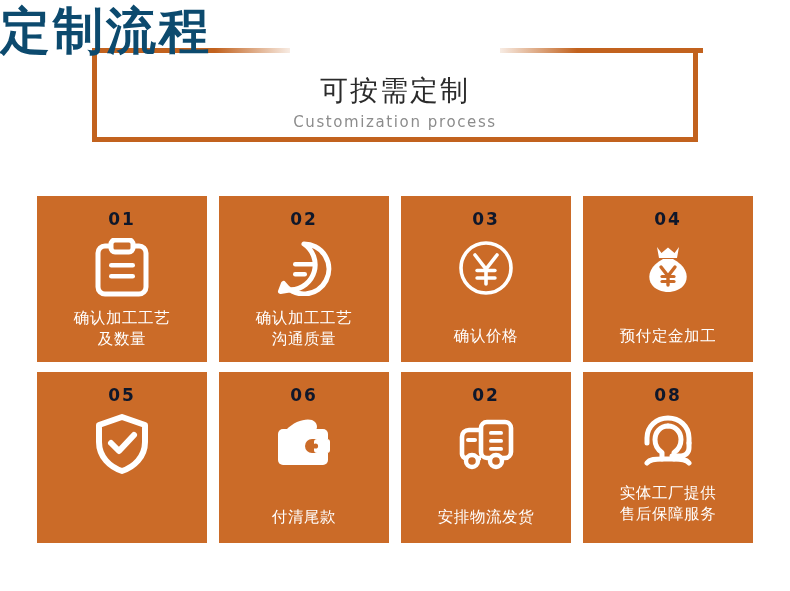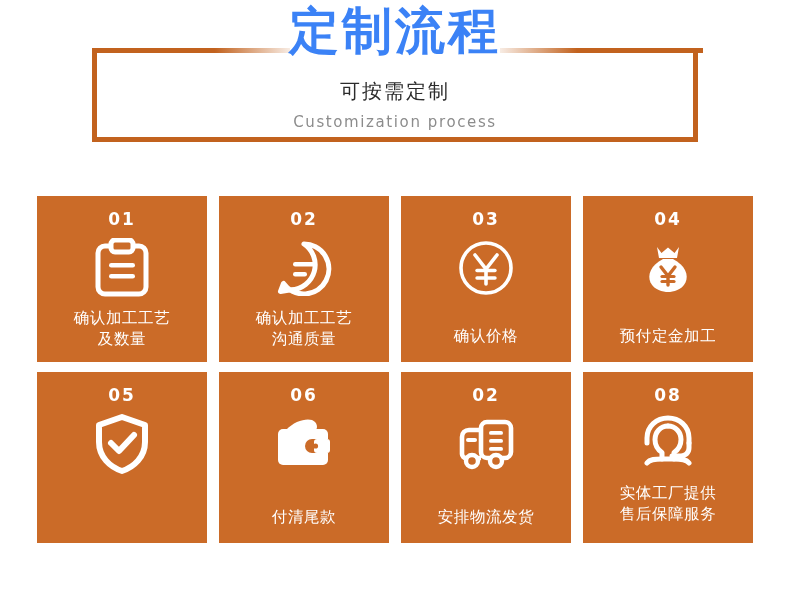--- a/index.html
+++ b/index.html
@@ -51,37 +51,36 @@
     width: 203px;
     height: 5px;
     background: linear-gradient(to left, #c2621e 0%, #c2621e 62%, rgba(194,98,30,0.12) 100%);
   }
 
   .main-title {
     position: absolute;
     left: 0;
     top: 2px;
     width: 790px;
-    text-align: center;
     font-family: "DejaVu Serif", "Liberation Serif", serif;
     font-size: 50px;
     font-weight: bold;
-    color: #3b82f6;
+    color: #0c4a6e;
     letter-spacing: 3px;
     line-height: 58px;
     white-space: nowrap;
   }
 
   .sub-title-cn {
     position: absolute;
     left: 0;
     top: 78px;
     width: 790px;
     text-align: center;
-    font-size: 20px;
+    font-size: 28px;
     color: #2b2b2b;
     letter-spacing: 2px;
     line-height: 26px;
   }
 
   .sub-title-en {
     position: absolute;
     left: 0;
     top: 112px;
     width: 790px;
@@ -110,21 +109,21 @@
     position: relative;
     display: flex;
     flex-direction: column;
     align-items: center;
   }
 
   .card-num {
     margin-top: 13px;
     font-size: 17px;
     font-weight: bold;
-    color: #ffffff;
+    color: #0f172a;
     letter-spacing: 2px;
     line-height: 20px;
   }
 
   .card-icon {
     margin-top: 8px;
     width: 62px;
     height: 62px;
     display: flex;
     align-items: center;

